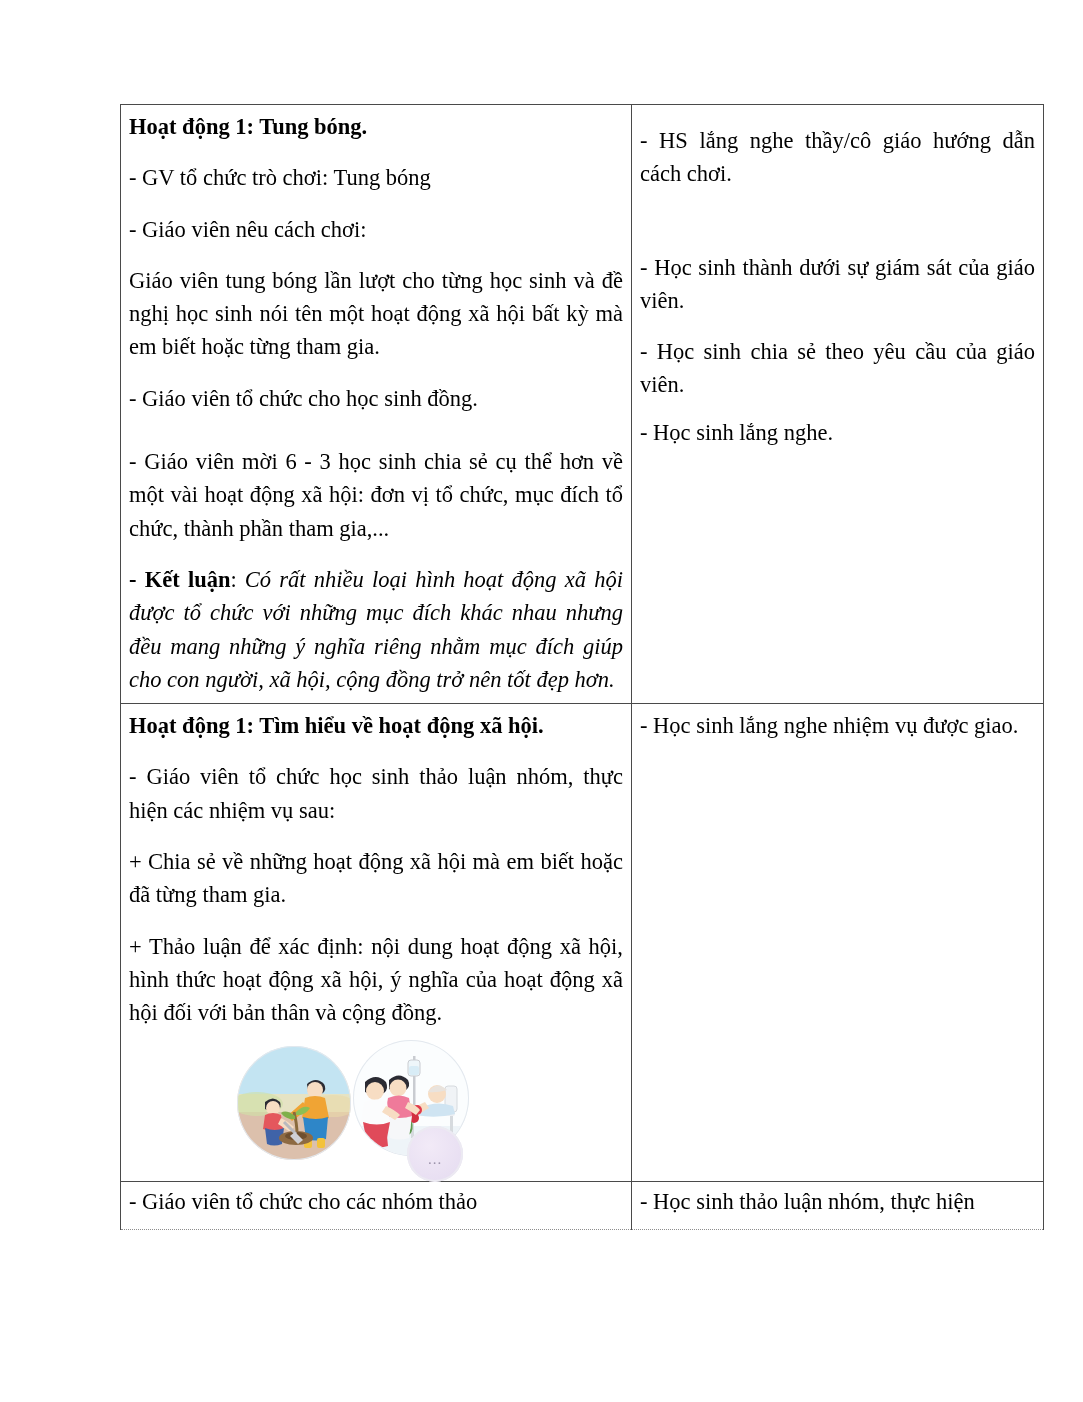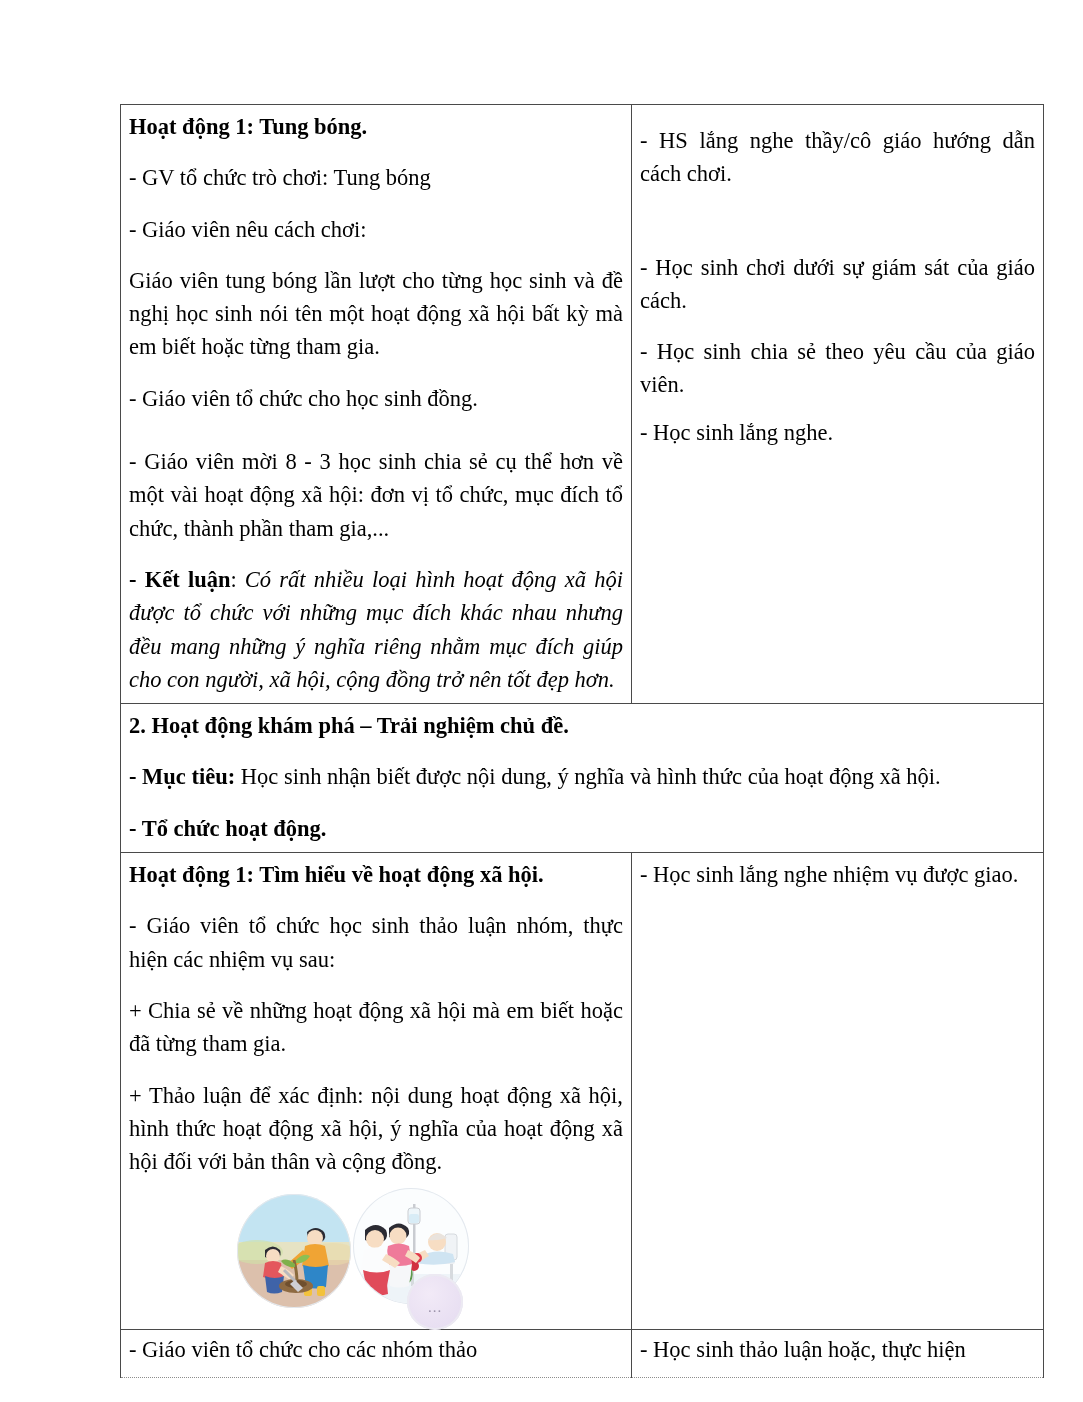--- a/index.html
+++ b/index.html
@@ -127,42 +127,35 @@
     <tbody>
 
       <tr>
         <td class="col-a">
           <p class="p bold">Hoạt động 1: Tung bóng.</p>
           <p class="p left">- GV tổ chức trò chơi: Tung bóng</p>
           <p class="p left">- Giáo viên nêu cách chơi:</p>
           <p class="p">Giáo viên tung bóng lần lượt cho từng học sinh và đề nghị học sinh nói tên một hoạt động xã hội bất kỳ mà em biết hoặc từng tham gia.</p>
           <p class="p left">- Giáo viên tổ chức cho học sinh đồng.</p>
           <div class="spacer-line"></div>
-          <p class="p">- Giáo viên mời 8 - 3 học sinh chia sẻ cụ thể hơn về một vài hoạt động xã hội: đơn vị tổ chức, mục đích tổ chức, thành phần tham gia,...</p>
+          <p class="p">- Giáo viên mời 6 - 3 học sinh chia sẻ cụ thể hơn về một vài hoạt động xã hội: đơn vị tổ chức, mục đích tổ chức, thành phần tham gia,...</p>
           <p class="p"><span class="bold">- Kết luận</span><span>: </span><span class="ital">Có rất nhiều loại hình hoạt động xã hội được tổ chức với những mục đích khác nhau nhưng đều mang những ý nghĩa riêng nhằm mục đích giúp cho con người, xã hội, cộng đồng trở nên tốt đẹp hơn.</span></p>
         </td>
         <td class="col-b">
           <div class="spacer-line-sm"></div>
           <p class="p">- HS lắng nghe thầy/cô giáo hướng dẫn cách chơi.</p>
           <div class="spacer-line"></div>
           <div class="spacer-line"></div>
-          <p class="p">- Học sinh chơi dưới sự giám sát của giáo cách.</p>
+          <p class="p">- Học sinh thành dưới sự giám sát của giáo viên.</p>
           <p class="p">- Học sinh chia sẻ theo yêu cầu của giáo viên.</p>
           <div class="spacer-line-sm"></div>
           <p class="p left">- Học sinh lắng nghe.</p>
         </td>
       </tr>
 
-      <tr>
-        <td colspan="2">
-          <p class="p left bold">2. Hoạt động khám phá – Trải nghiệm chủ đề.</p>
-          <p class="p left"><span class="bold">- Mục tiêu:</span><span> Học sinh nhận biết được nội dung, ý nghĩa và hình thức của hoạt động xã hội.</span></p>
-          <p class="p left bold">- Tổ chức hoạt động.</p>
-        </td>
-      </tr>
 
       <tr>
         <td class="col-a2">
           <p class="p left bold">Hoạt động 1: Tìm hiểu về hoạt động xã hội.</p>
           <p class="p">- Giáo viên tổ chức học sinh thảo luận nhóm, thực hiện các nhiệm vụ sau:</p>
           <p class="p">+ Chia sẻ về những hoạt động xã hội mà em biết hoặc đã từng tham gia.</p>
           <p class="p">+ Thảo luận để xác định: nội dung hoạt động xã hội, hình thức hoạt động xã hội, ý nghĩa của hoạt động xã hội đối với bản thân và cộng đồng.</p>
 
           <div class="illus-wrap">
             <div class="illus">
@@ -264,19 +257,19 @@
         <td class="col-b2">
           <p class="p">- Học sinh lắng nghe nhiệm vụ được giao.</p>
         </td>
       </tr>
 
       <tr class="clip-row">
         <td class="col-a2">
           <p class="p">- Giáo viên tổ chức cho các nhóm thảo</p>
         </td>
         <td class="col-b2">
-          <p class="p">- Học sinh thảo luận hoặc, thực hiện</p>
+          <p class="p">- Học sinh thảo luận nhóm, thực hiện</p>
         </td>
       </tr>
     </tbody>
   </table>
 
 </div>
 
 </body></html>

